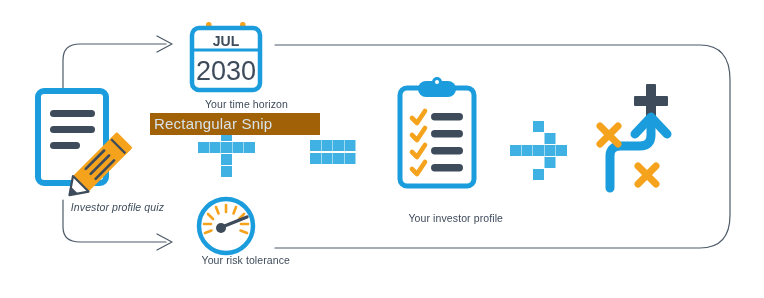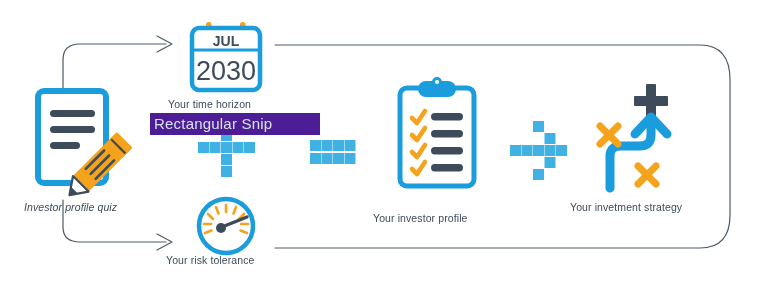--- a/index.html
+++ b/index.html
@@ -14,31 +14,31 @@
     background: #ffffff;
     font-family: "Liberation Sans", sans-serif;
     overflow: hidden;
   }
   .abs { position: absolute; }
   .label {
     position: absolute;
     color: #3e4b5b;
     font-size: 10.5px;
     font-family: "Liberation Sans", sans-serif;
-    text-align: left;
+    text-align: right;
     white-space: nowrap;
     letter-spacing: 0.1px;
   }
   .watermark {
     position: absolute;
     left: 150px;
     top: 113px;
     width: 170px;
     height: 22px;
-    background: #4c1d95;
+    background: #a16207;
     color: #d7e2ea;
     font-size: 15px;
     font-family: "Liberation Sans", sans-serif;
     line-height: 22px;
     padding-left: 4px;
     box-sizing: border-box;
     letter-spacing: 0.2px;
   }
   svg { display: block; overflow: visible; }
 </style>
@@ -144,21 +144,20 @@
     <g stroke="#f5a21d" stroke-width="7" stroke-linecap="round">
       <line x1="0" y1="42" x2="18" y2="60"></line>
       <line x1="18" y1="42" x2="0" y2="60"></line>
     </g>
 
     <g stroke="#f5a21d" stroke-width="7" stroke-linecap="round">
       <line x1="38" y1="82" x2="56" y2="100"></line>
       <line x1="56" y1="82" x2="38" y2="100"></line>
     </g>
   </svg>
-  <div class="label" style="left:570px; top:201px; width:154px;">Your invetment strategy</div>
 
   <svg class="abs" style="left:198px; top:130px;" width="62" height="46">
     <g fill="#3fb1e3">
       <rect x="23" y="0" width="11" height="11"></rect>
       <rect x="23" y="12" width="11" height="11"></rect>
       <rect x="0" y="12" width="11" height="11"></rect>
       <rect x="11.5" y="12" width="11" height="11"></rect>
       <rect x="34.5" y="12" width="11" height="11"></rect>
       <rect x="46" y="12" width="11" height="11"></rect>
       <rect x="23" y="24" width="11" height="11"></rect>

